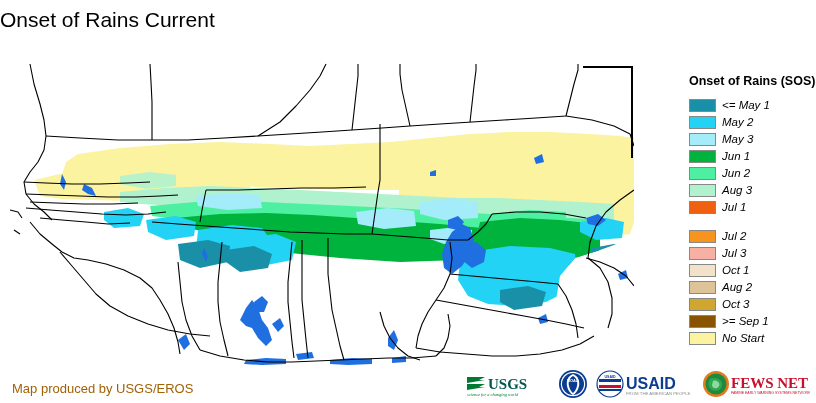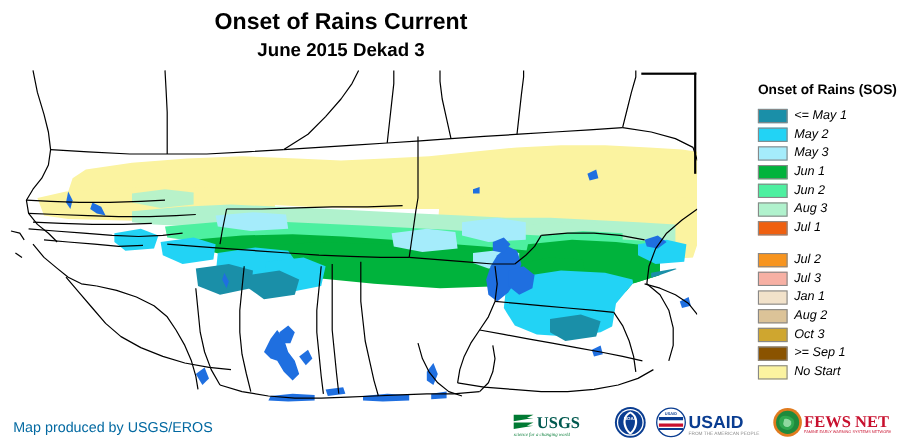--- a/index.html
+++ b/index.html
@@ -15,23 +15,22 @@
     font-family: "Liberation Sans", sans-serif;
     overflow: hidden;
   }
 
   
   #title-main {
     position: absolute;
     top: 8px;
     left: 0;
     width: 620px;
-    text-align: center;
     font-size: 21px;
-    font-weight: bold;
+    font-weight: normal;
     color: #000000;
     letter-spacing: 0px;
   }
   #title-sub {
     position: absolute;
     top: 36px;
     left: 0;
     width: 620px;
     text-align: center;
     font-size: 17px;
@@ -120,40 +119,39 @@
     margin-left: 6px;
     white-space: nowrap;
   }
 
   
   #credit {
     position: absolute;
     left: 12px;
     top: 381px;
     font-size: 13px;
-    color: #0369a1;
+    color: #a16207;
   }
   #logos {
     position: absolute;
     right: 6px;
     top: 369px;
     display: flex;
     flex-direction: row;
     align-items: flex-end;
     gap: 7px;
   }
   .logo { display: block; }
 </style>
 </head>
 <body>
 
 <div id="page">
 
   <div id="title-main">Onset of Rains Current</div>
-  <div id="title-sub">June 2015 Dekad 3</div>
 
   <div id="map-area">
     <svg id="map-svg" width="634" height="310" viewBox="0 0 634 310" xmlns="http://www.w3.org/2000/svg">
 
       <defs>
         <clipPath id="landclip">
 
           <path d="M 28,120 L 24,103 L 30,92 L 38,78 L 44,62 L 50,48 L 56,34 L 60,18 L 62,2
                    L 634,2 L 634,160 L 628,178 L 600,188 L 575,196 L 560,214 L 556,238
                    L 548,262 L 532,280 L 508,292 L 480,298 L 450,300 L 420,298 L 398,290
@@ -386,21 +384,21 @@
         <div class="legend-row">
           <span class="legend-swatch" style="background:#f7941e"></span>
           <span class="legend-label">Jul 2</span>
         </div>
         <div class="legend-row">
           <span class="legend-swatch" style="background:#f7b0a4"></span>
           <span class="legend-label">Jul 3</span>
         </div>
         <div class="legend-row">
           <span class="legend-swatch" style="background:#f2e2ca"></span>
-          <span class="legend-label">Jan 1</span>
+          <span class="legend-label">Oct 1</span>
         </div>
         <div class="legend-row">
           <span class="legend-swatch" style="background:#dcc398"></span>
           <span class="legend-label">Aug 2</span>
         </div>
         <div class="legend-row">
           <span class="legend-swatch" style="background:#cfa62f"></span>
           <span class="legend-label">Oct 3</span>
         </div>
         <div class="legend-row">

